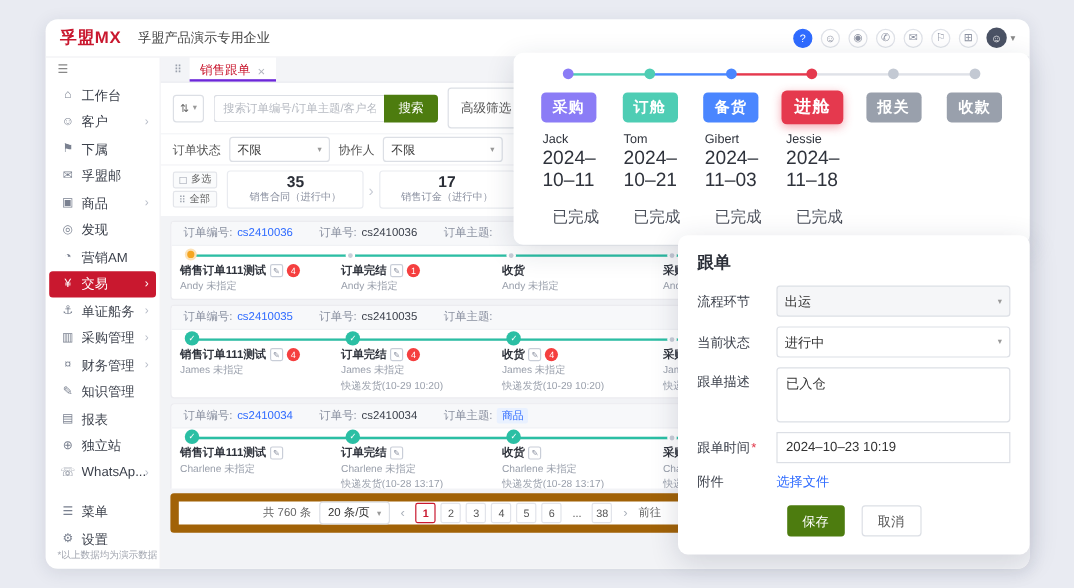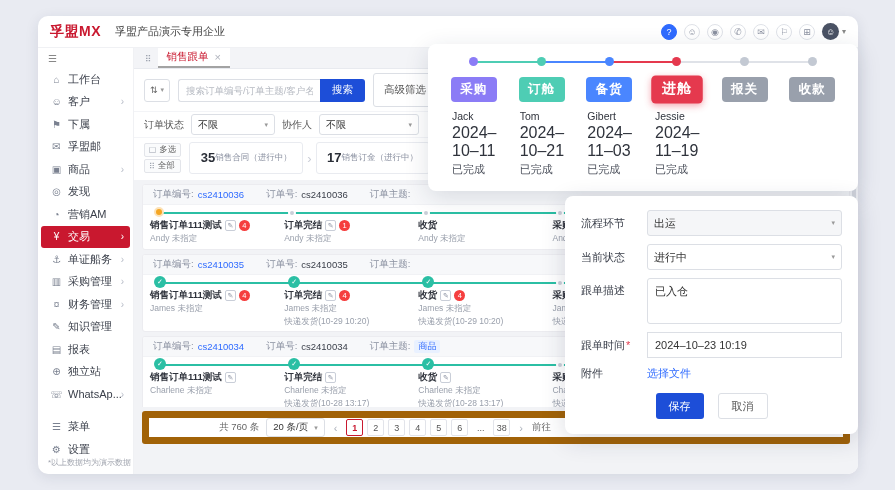--- a/index.html
+++ b/index.html
@@ -21,45 +21,45 @@
 .side-item{height:22.5px;display:flex;align-items:center;padding:0 6px 0 9px;font-size:11px;color:#3a3f4a;margin:0 3px;border-radius:3px;cursor:pointer}
 .side-item.gap{margin-top:10px}
 .side-ico{width:13px;font-size:10px;color:#7a8190;margin-right:5px;text-align:center;flex:0 0 13px}
 .side-label{flex:1;white-space:nowrap;overflow:hidden}
 .side-arrow{font-size:10px;color:#b8bdc8}
 .side-item.active{background:#c9182f;color:#fff}
 .side-item.active .side-ico,.side-item.active .side-arrow{color:#fff}
 .main{flex:1;display:flex;flex-direction:column;background:#f2f3f6;min-width:0;position:relative}
 .tabbar{height:21px;background:#f3f4f7;display:flex;align-items:flex-end;padding-left:5px;border-bottom:1px solid #e8eaef;flex:0 0 21px}
 .tab-grid{font-size:9px;color:#9aa0ac;padding:0 6px 4px;cursor:pointer}
-.tab{height:20px;background:#fff;display:flex;align-items:center;padding:0 9px;font-size:10.5px;color:#c9182f;border-bottom:2px solid #a3a3a3;gap:6px;cursor:pointer}
+.tab{height:20px;background:#fff;display:flex;align-items:flex-end;padding:0 9px;font-size:10.5px;color:#c9182f;border-bottom:2px solid #6d28d9;gap:6px;cursor:pointer}
 .tab-close{color:#b0b4bd;font-size:11px}
 .searchrow{background:#fff;display:flex;align-items:center;gap:8px;padding:4px 10px;flex:0 0 31px}
 .sorter{height:23px;border:1px solid #dcdfe5;border-radius:3px;display:flex;align-items:center;padding:0 5px;font-size:9px;color:#666;gap:3px;background:#fff;cursor:pointer}
 .mini-caret{font-size:7px;color:#999}
 .searchbox{display:flex}
 .searchbox input{width:142px;height:23px;border:1px solid #dcdfe5;border-right:none;border-radius:3px 0 0 3px;font-size:9.5px;padding:0 7px;color:#333;outline:none;font-family:inherit}
 .searchbox input::placeholder{color:#b6bac2}
-.btn-red{background:#1d4ed8;color:#fff;border:none;font-size:10.5px;border-radius:3px;padding:0 12px;height:23px;cursor:pointer;font-family:Liberation Sans, sans-serif}
+.btn-red{background:#4d7c0f;color:#fff;border:none;font-size:10.5px;border-radius:3px;padding:0 12px;height:23px;cursor:pointer;font-family:Liberation Sans, sans-serif}
 .searchbox .btn-red{border-radius:0 3px 3px 0}
 .btn-ghost{background:#fff;border:1px solid #dcdfe5;color:#555;font-size:10.5px;border-radius:3px;height:34px;padding:0 10px;cursor:pointer;font-family:inherit}
 .filterrow{background:#fff;display:flex;align-items:center;gap:7px;padding:2px 10px;border-top:1px solid #f3f4f7;flex:0 0 25px}
 .flabel{font-size:10px;color:#555}
 .select{height:21px;border:1px solid #dcdfe5;border-radius:3px;background:#fff;display:flex;align-items:center;justify-content:space-between;font-size:10px;color:#333;padding:0 6px;gap:6px;cursor:pointer}
 .sel-status{width:84px}
 .sel-collab{width:100px}
 .caret2{font-size:7px;color:#999}
 .vdiv{width:1px;height:13px;background:#e5e7ec;margin:0 3px}
 .checkbox{width:11px;height:11px;border:1px solid #c6cbd4;border-radius:2px;background:#fff;cursor:pointer;flex:0 0 11px}
 .statsrow{background:#fff;display:flex;align-items:center;gap:8px;padding:4px 10px 6px;border-top:1px solid #f3f4f7;flex:0 0 42px}
 .toggle-stack{display:flex;flex-direction:column;gap:2px}
 .tgl{height:14px;display:flex;align-items:center;gap:3px;font-size:8.5px;color:#666;border:1px solid #e3e5ea;border-radius:2px;padding:0 4px;background:#fafbfc;cursor:pointer}
 .tgl-ico{font-size:8px;color:#9aa0ac}
 .segments{display:flex;align-items:center;gap:4px}
-.stat-seg{width:114px;height:32px;background:#fff;border:1px solid #e9ebf0;border-radius:3px;display:flex;flex-direction:row;align-items:center;justify-content:center;cursor:pointer}
+.stat-seg{width:114px;height:32px;background:#fff;border:1px solid #e9ebf0;border-radius:3px;display:flex;flex-direction:column;align-items:center;justify-content:center;cursor:pointer}
 .stat-num{font-size:13px;font-weight:bold;color:#2a2e37;line-height:1.1}
 .stat-label{font-size:8.5px;color:#8a90a0}
 .stat-sep{color:#c9cdd6;font-size:13px}
 .orderlist{flex:1;overflow:hidden;padding:0 8px;min-height:0}
 .order-card{background:#fff;border:1px solid #ececf0;border-radius:3px;margin-top:4px;overflow:hidden}
 .order-head{height:20px;background:#f7f8fa;border-bottom:1px solid #f1f2f5;display:flex;align-items:center;gap:22px;padding:0 10px;font-size:9.5px}
 .oh-group{display:flex;align-items:center;gap:4px}
 .oh-label{color:#8a90a0}
 .oh-link{color:#2f6bff;cursor:pointer}
 .oh-val{color:#3a3f4a}
@@ -88,21 +88,21 @@
 .flowcard{position:absolute;left:428px;top:44px;width:430px;min-height:131px;background:#fff;border-radius:8px;box-shadow:0 6px 24px rgba(30,40,70,.14);padding:12px 12px 14px;z-index:20}
 .flow-cols{display:flex}
 .flow-col{flex:1;display:flex;flex-direction:column;align-items:center}
 .flow-dotcell{position:relative;height:13px;width:100%;display:flex;justify-content:center}
 .flow-seg{position:absolute;left:-50%;width:100%;top:5px;height:2px;z-index:1}
 .flow-dot{position:relative;z-index:2;width:9px;height:9px;border-radius:50%;margin-top:1px}
 .flow-btn{margin-top:8px;min-width:46px;padding:4px 0;text-align:center;color:#fff;font-size:12.5px;font-weight:bold;border-radius:4px;letter-spacing:1px;cursor:pointer}
 .flow-btn.emph{transform:scale(1.12);box-shadow:0 2px 7px rgba(229,57,78,.45)}
 .flow-name{margin-top:8px;font-size:10.5px;color:#2f333c;width:100%;text-align:left;padding-left:12px}
 .flow-date{margin-top:2px;font-size:16px;color:#2f333c;width:100%;text-align:left;padding-left:12px}
-.flow-status{margin-top:2px;font-size:11px;color:#4a4f5a;width:100%;text-align:left;padding-left:12px}
+.flow-status{margin-top:12px;font-size:13px;color:#4a4f5a;width:100%;text-align:center;padding-left:12px}
 .formcard{position:absolute;left:565px;top:196px;width:293px;background:#fff;border-radius:8px;box-shadow:0 6px 24px rgba(30,40,70,.16);padding:14px 16px 15px;z-index:21}
 .form-title{font-size:14px;font-weight:bold;color:#2a2e37;margin-bottom:10px}
 .frow{display:flex;align-items:center;margin-bottom:8px}
 .frow.top{align-items:flex-start}
 .flab{width:66px;flex:0 0 66px;font-size:11px;color:#3a3f4a}
 .frow.top .flab{padding-top:5px}
 .f-select{flex:1;height:26px;font-size:11px}
 .f-select.gray{background:#f5f6f8}
 .f-textarea{flex:1;height:46px;border:1px solid #dcdfe5;border-radius:3px;font-size:11px;padding:5px 7px;color:#333;resize:none;outline:none;font-family:inherit}
 .f-input{flex:1;height:26px;border:1px solid #dcdfe5;border-radius:0;font-size:11px;padding:4px 7px;color:#333;outline:none;font-family:inherit;min-width:0}
@@ -538,41 +538,42 @@
         <div class="flow-date">2024–11–03</div>
         <div class="flow-status">已完成</div>
       </div>
       <div class="flow-col">
         <div class="flow-dotcell">
           <span class="flow-seg" style="background: rgb(229, 57, 78);"></span>
           <span class="flow-dot" style="background: rgb(229, 57, 78);"></span>
         </div>
         <div class="flow-btn emph" style="background: rgb(229, 57, 78);">进舱</div>
         <div class="flow-name">Jessie</div>
-        <div class="flow-date">2024–11–19</div>
+        <div class="flow-date">2024–11–18</div>
         <div class="flow-status">已完成</div>
       </div>
       <div class="flow-col">
         <div class="flow-dotcell">
           <span class="flow-seg" style="background: rgb(223, 226, 232);"></span>
           <span class="flow-dot" style="background: rgb(195, 201, 211);"></span>
         </div>
         <div class="flow-btn" style="background: rgb(153, 160, 172);">报关</div>
       </div>
       <div class="flow-col">
         <div class="flow-dotcell">
           <span class="flow-seg" style="background: rgb(223, 226, 232);"></span>
           <span class="flow-dot" style="background: rgb(195, 201, 211);"></span>
         </div>
         <div class="flow-btn" style="background: rgb(153, 160, 172);">收款</div>
       </div>
     </div>
 </div>
 
 <div class="formcard">
+  <div class="form-title">跟单</div>
   <div class="frow">
     <span class="flab">流程环节</span>
     <div class="select f-select gray">
       <span>出运</span>
       <span class="caret2">▾</span>
     </div>
   </div>
   <div class="frow">
     <span class="flab">当前状态</span>
     <div class="select f-select">

